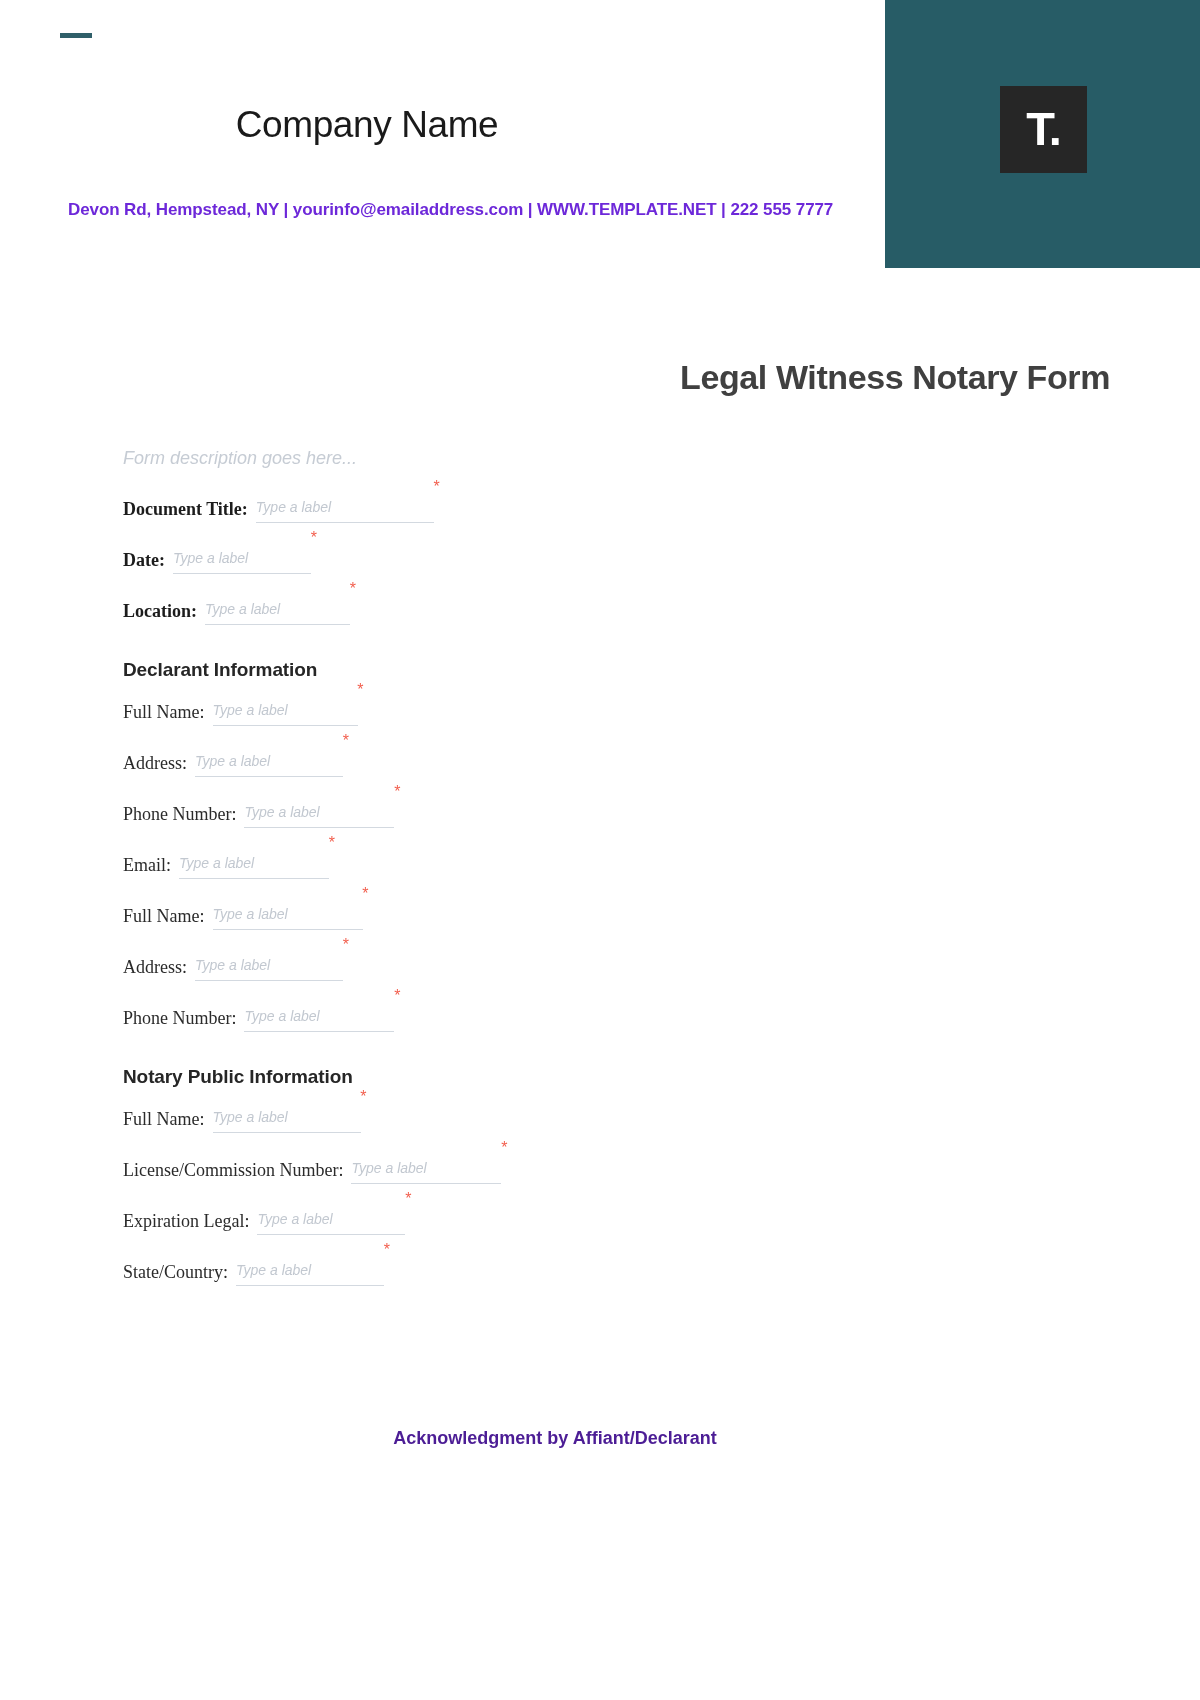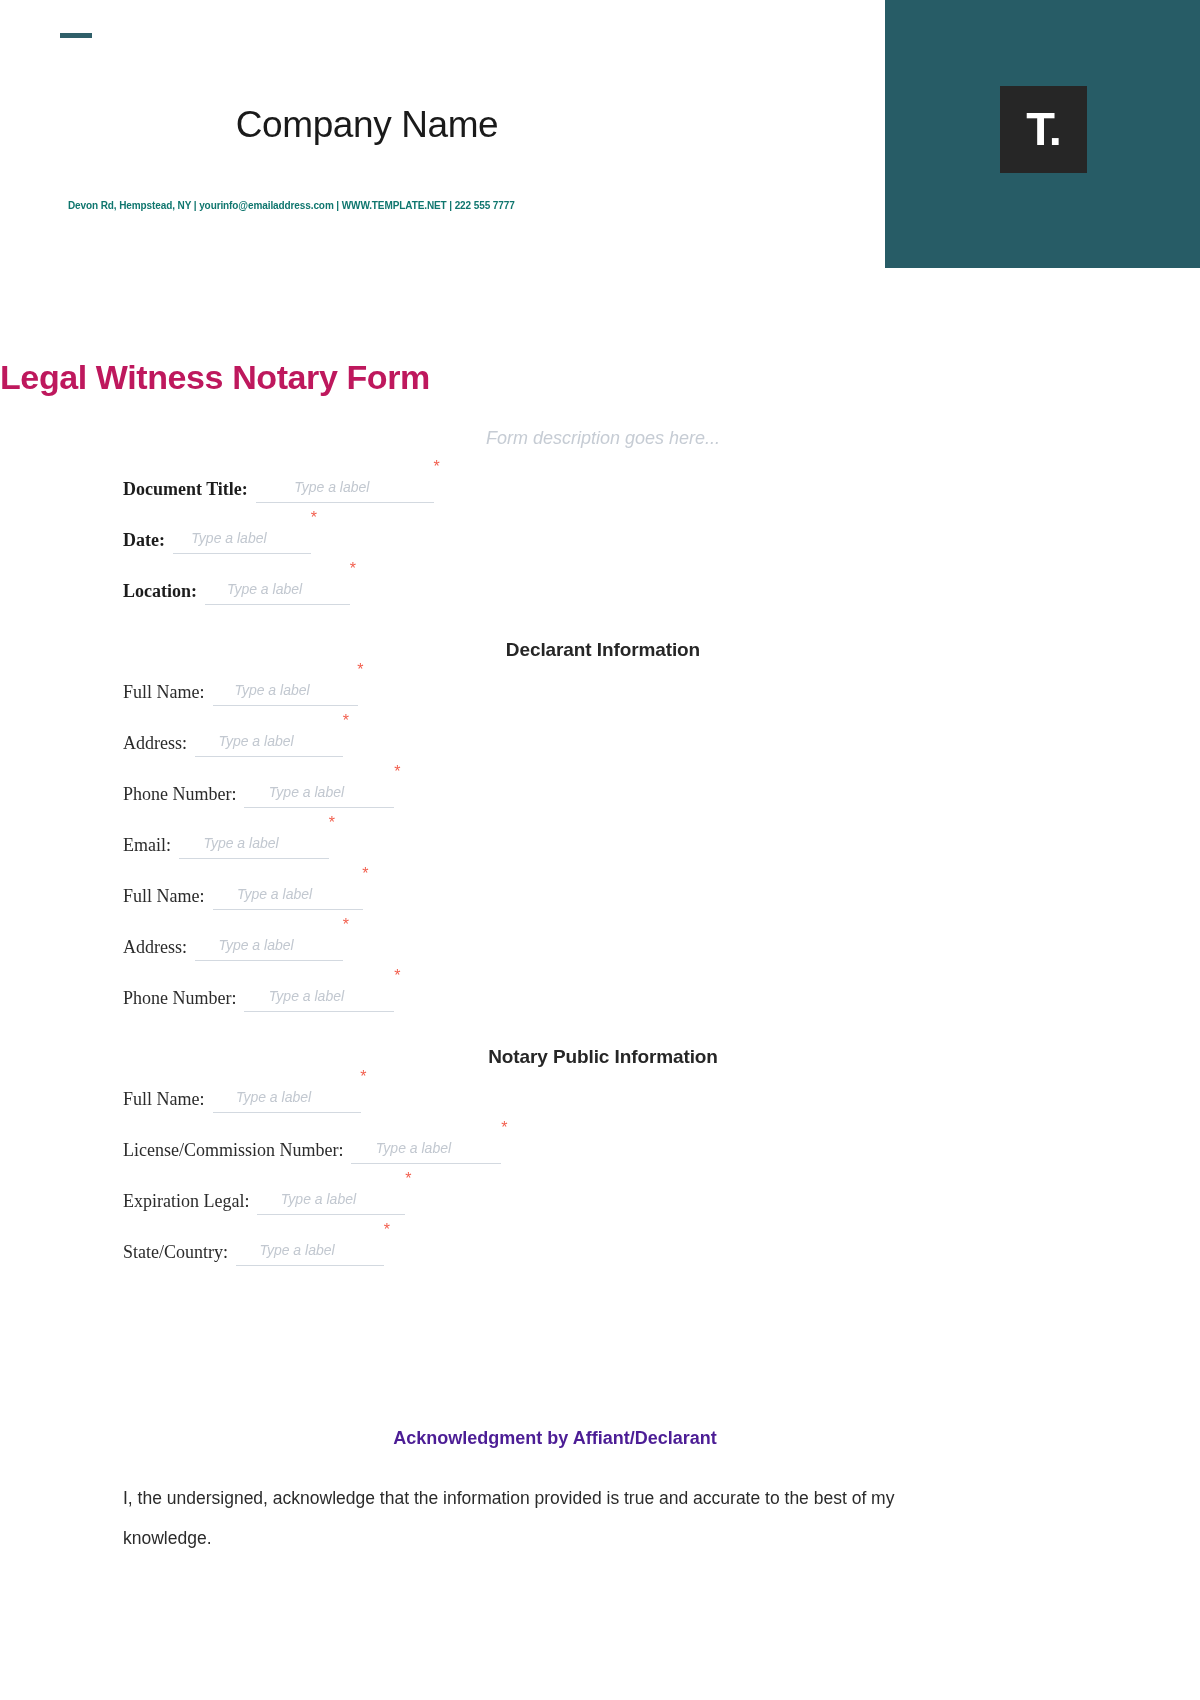--- a/index.html
+++ b/index.html
@@ -66,47 +66,46 @@
     text-align: center;
     font-size: 37px;
     font-weight: 400;
     color: #1a1a1a;
     letter-spacing: -0.4px;
   }
   .contact-line {
     position: absolute;
     left: 68px;
     top: 200px;
-    font-size: 10px;
-    font-weight: 700;
-    color: #0f766e;
+    font-size: 17px;
+    font-weight: 700;
+    color: #6d28d9;
     letter-spacing: -0.1px;
     white-space: nowrap;
   }
 
   
   .doc-title {
     position: absolute;
     left: 0;
     top: 358px;
     width: 1110px;
-    text-align: left;
+    text-align: right;
     font-size: 34px;
     font-weight: 700;
-    color: #be185d;
+    color: #404040;
     letter-spacing: -0.4px;
   }
 
   
   .form-body {
     position: absolute;
     left: 123px;
-    top: 428px;
+    top: 448px;
     width: 960px;
-    text-align: center;
   }
   .form-description {
     font-size: 18px;
     font-style: italic;
     color: #c6ccd4;
     margin-bottom: 26px;
     letter-spacing: 0px;
   }
   .section-heading {
     font-size: 19px;
@@ -312,15 +311,14 @@
       <span class="field-label">State/Country:</span>
       <span class="field-input-wrap" style="width:148px">
         <span class="field-placeholder">Type a label</span>
         <span class="field-asterisk">*</span>
       </span>
     </div>
 
   </div>
 
   <div class="ack-heading">Acknowledgment by Affiant/Declarant</div>
-  <div class="ack-body">I, the undersigned, acknowledge that the information provided is true and accurate to the best of my knowledge.</div>
 
 </div>
 
 </body></html>

